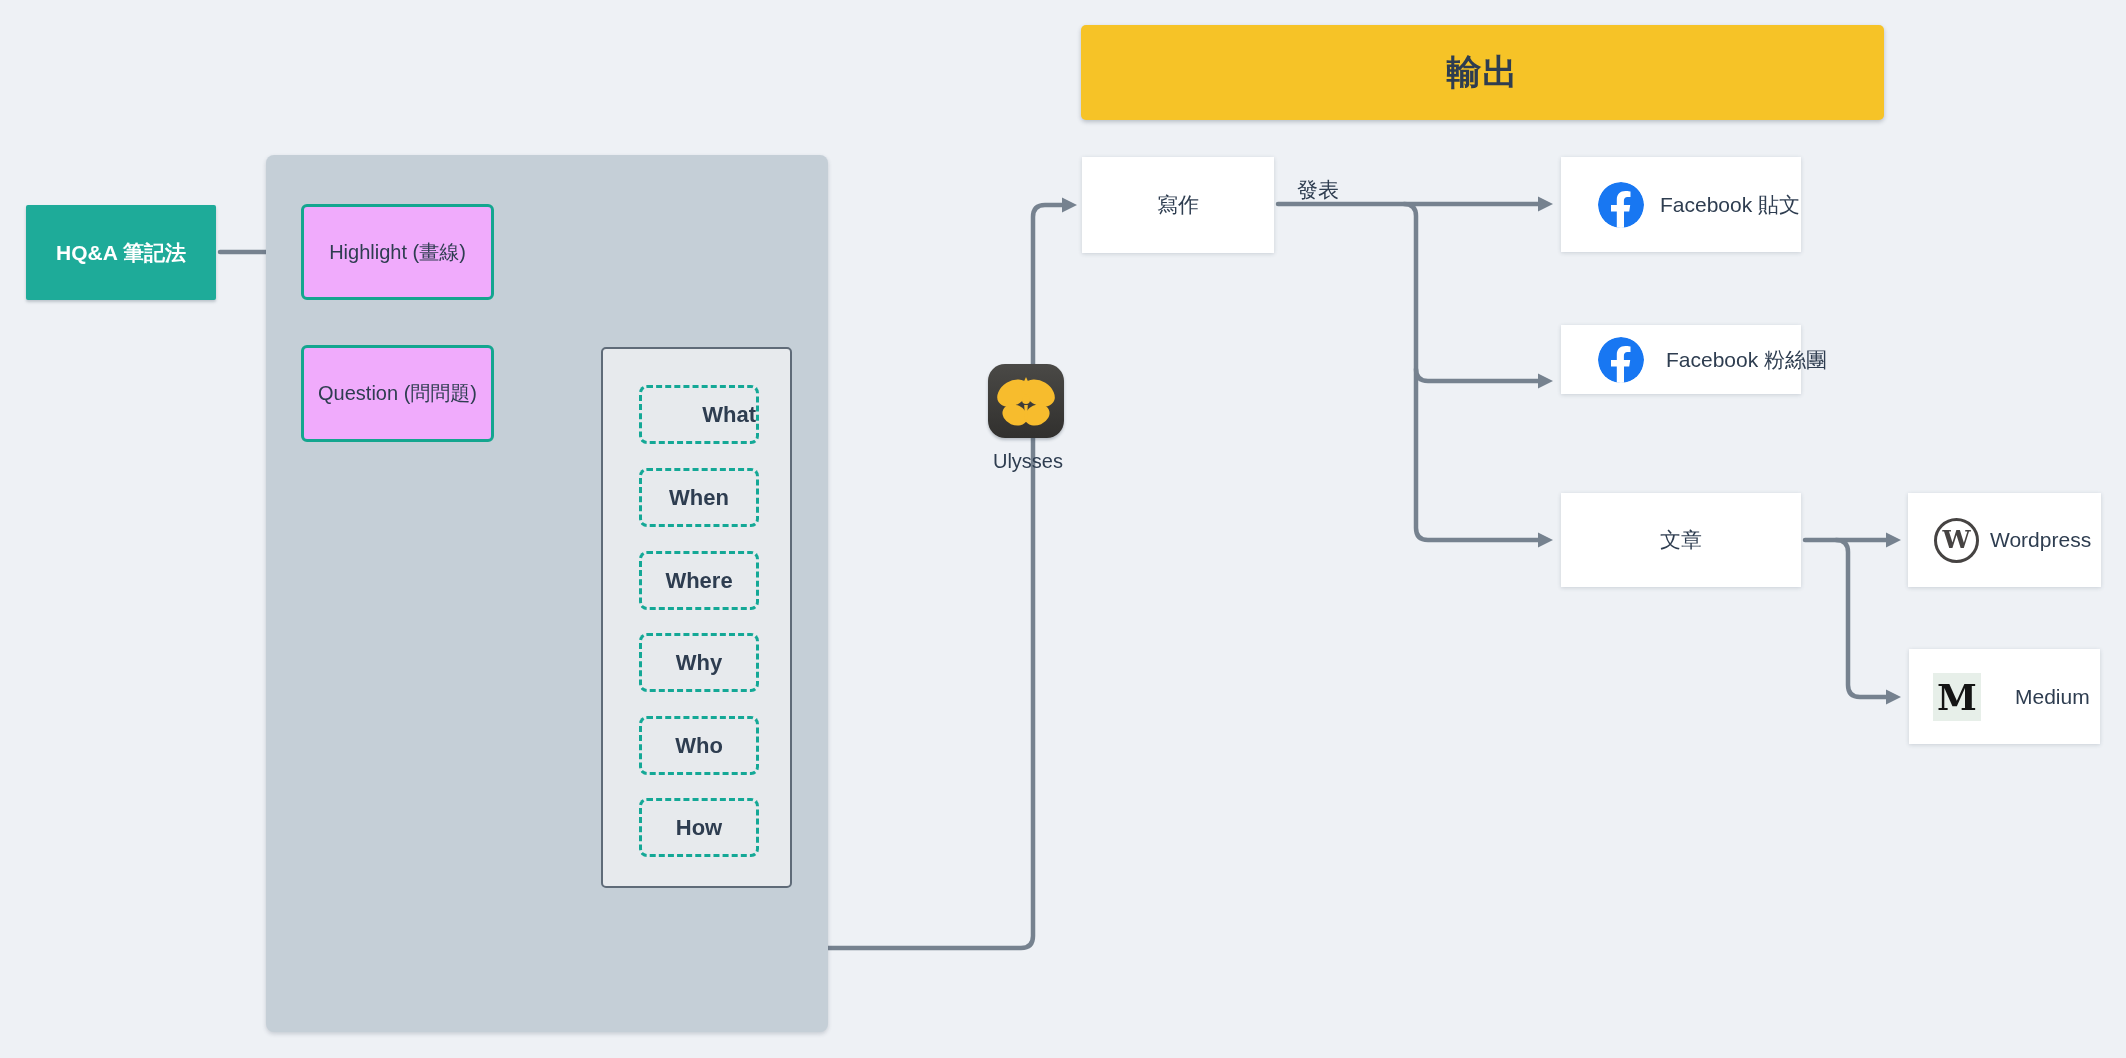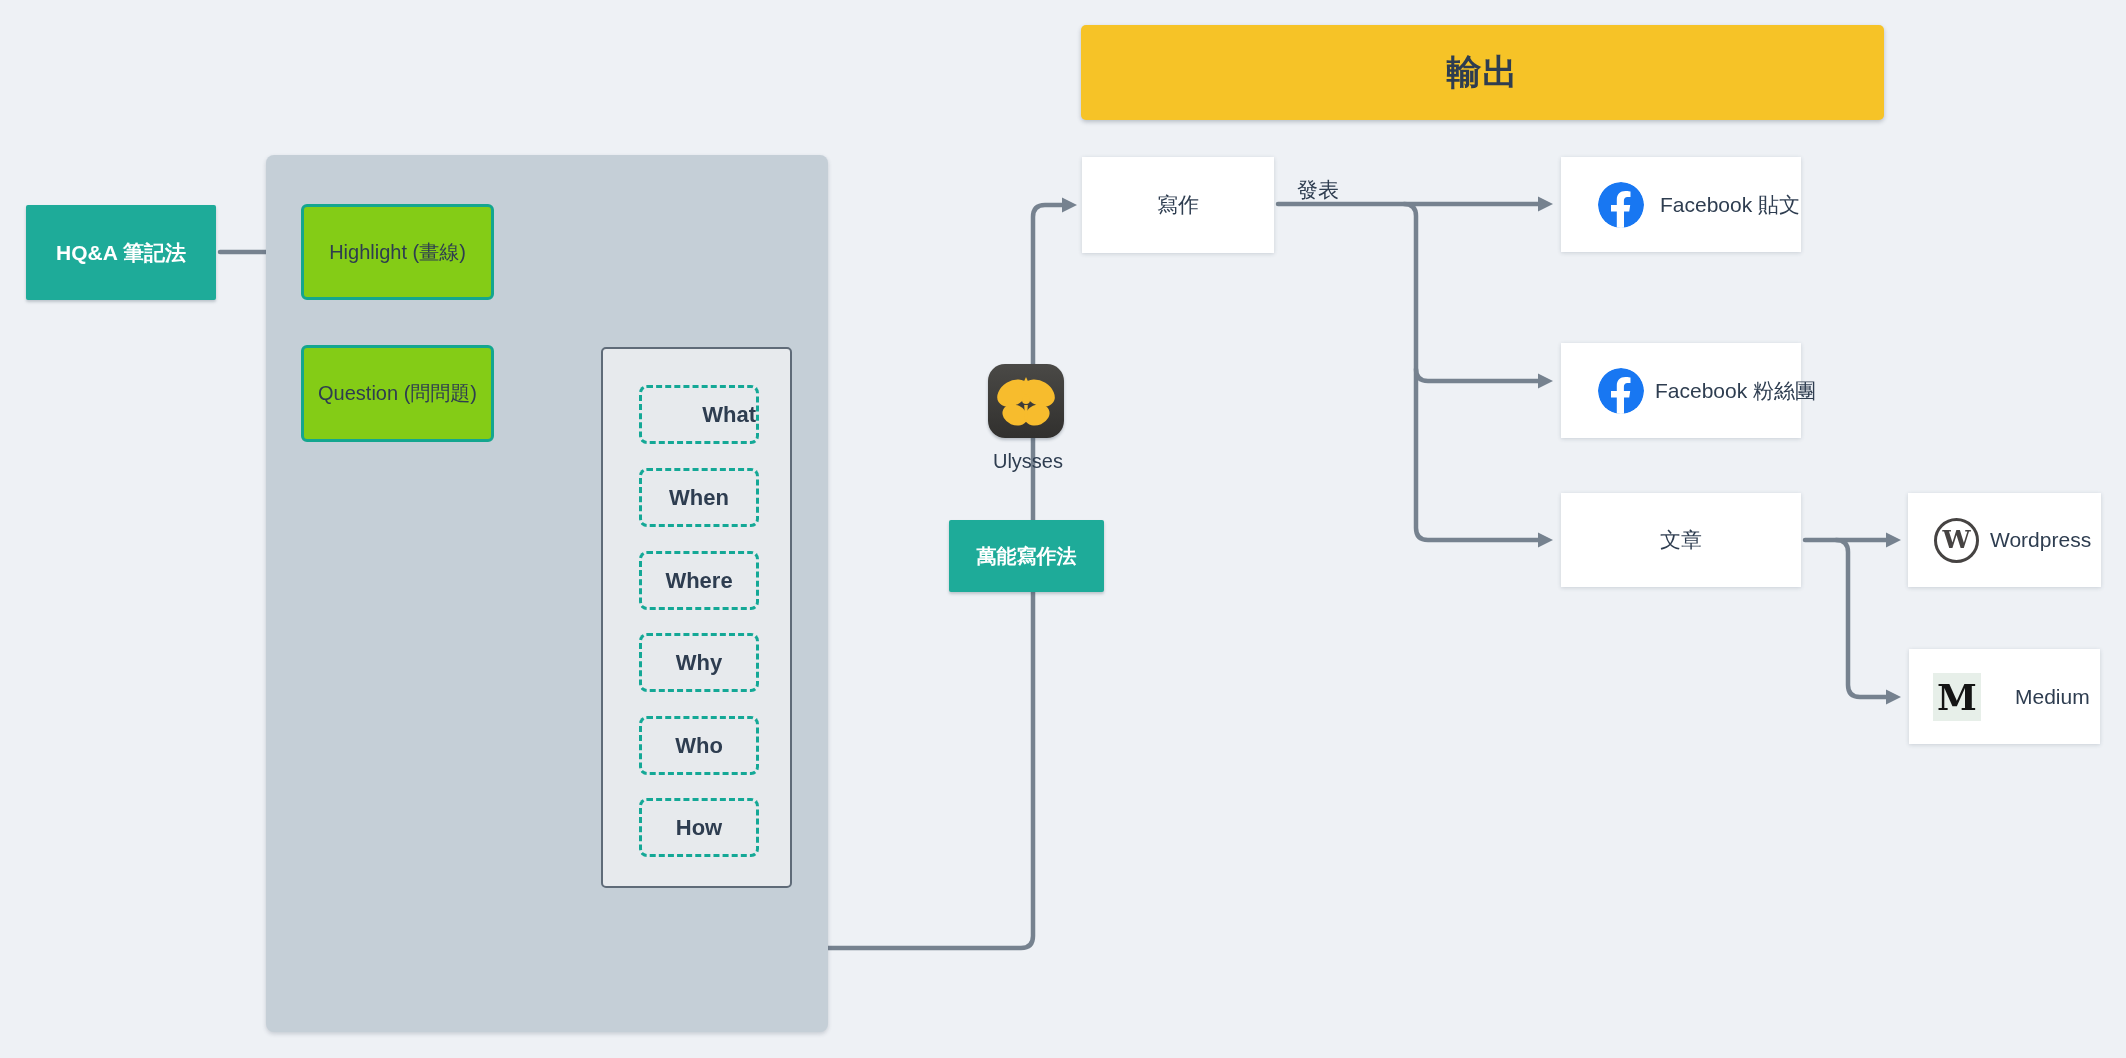--- a/index.html
+++ b/index.html
@@ -24,21 +24,21 @@
     color:#2E3D50;
     font-size:35px;font-weight:bold;letter-spacing:1px;
   }
   .teal-box{
     background:#1EAB99;
     border-radius:2px;
     box-shadow:0 2px 3px rgba(45,62,80,.25);
     color:#FFFFFF;font-weight:bold;font-size:21px;
   }
   .mint-box{
-    background:#84cc16;
+    background:#f0abfc;
     border:3px solid #14A68F;
     border-radius:6px;
     color:#2E3D50;font-size:20px;
   }
   .white-card{
     background:#FFFFFF;
     border-radius:0;
     box-shadow:0 1px 4px rgba(45,62,80,.18);
     color:#2E3D50;font-size:21px;
   }
@@ -182,43 +182,40 @@
         <path d="M38 13 C35 19 33.5 23.5 33.5 27.5 L38 30.5 L42.5 27.5 C42.5 23.5 41 19 38 13 Z"></path>
         <circle cx="38" cy="36" r="4"></circle>
         <path d="M36.2 41 L39.8 41 L38.8 58 L37.2 58 Z"></path>
       </g>
     </svg>
   </div>
   <div class="abs float-label" style="left:958px;top:448px;width:140px;height:26px;font-size:20px;">
     <span>Ulysses</span>
   </div>
 
-  <div class="abs node teal-box" style="left:949px;top:520px;width:155px;height:72px;font-size:20px;">
-    <span>萬能寫作法</span>
-  </div>
 
   <div class="abs node white-card" style="left:1082px;top:157px;width:192px;height:96px;">
     <span>寫作</span>
   </div>
 
   <div class="abs float-label" style="left:1283px;top:177px;width:70px;height:26px;">
     <span>發表</span>
   </div>
 
   <div class="abs node white-card row-card" style="left:1561px;top:157px;width:240px;height:95px;padding-left:37px;gap:16px;">
     <span class="fb-icon">
       <svg width="46" height="46" viewBox="0 0 46 46">
         <circle cx="23" cy="23" r="23" fill="#1877F2"></circle>
         <path fill="#FFFFFF" d="M31.2 29.6l1-6.6h-6.3v-4.3c0-1.8.9-3.6 3.7-3.6h2.9V9.5s-2.6-.45-5.1-.45c-5.2 0-8.6 3.15-8.6 8.85v5h-5.8v6.6h5.8V46a23.4 23.4 0 0 0 7.2 0V29.6z"></path>
       </svg>
     </span>
     <span class="card-label">Facebook 貼文</span>
   </div>
 
-  <div class="abs node white-card row-card" style="left:1561px;top:343px;width:240px;height:95px;padding-left:37px;gap:11px;">
+  <div class="abs node white-card row-card" style="left:1561px;top:325px;width:240px;height:69px;padding-left:37px;gap:22px;">
     <span class="fb-icon">
       <svg width="46" height="46" viewBox="0 0 46 46">
         <circle cx="23" cy="23" r="23" fill="#1877F2"></circle>
         <path fill="#FFFFFF" d="M31.2 29.6l1-6.6h-6.3v-4.3c0-1.8.9-3.6 3.7-3.6h2.9V9.5s-2.6-.45-5.1-.45c-5.2 0-8.6 3.15-8.6 8.85v5h-5.8v6.6h5.8V46a23.4 23.4 0 0 0 7.2 0V29.6z"></path>
       </svg>
     </span>
     <span class="card-label">Facebook 粉絲團</span>
   </div>
 
   <div class="abs node white-card" style="left:1561px;top:493px;width:240px;height:94px;">

